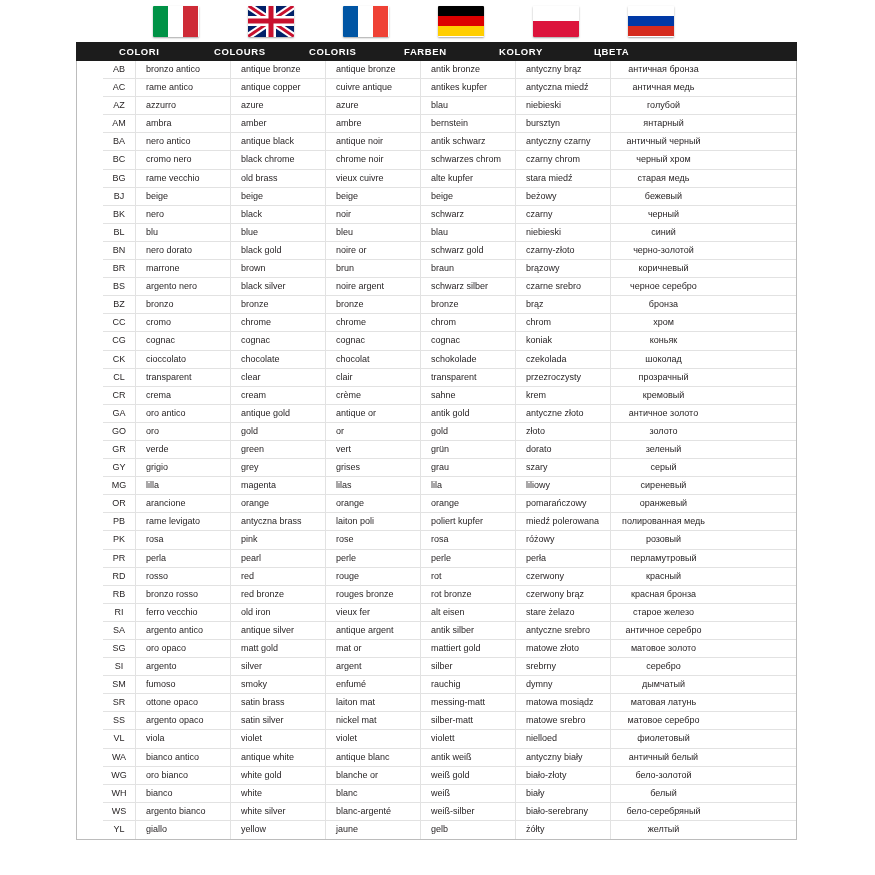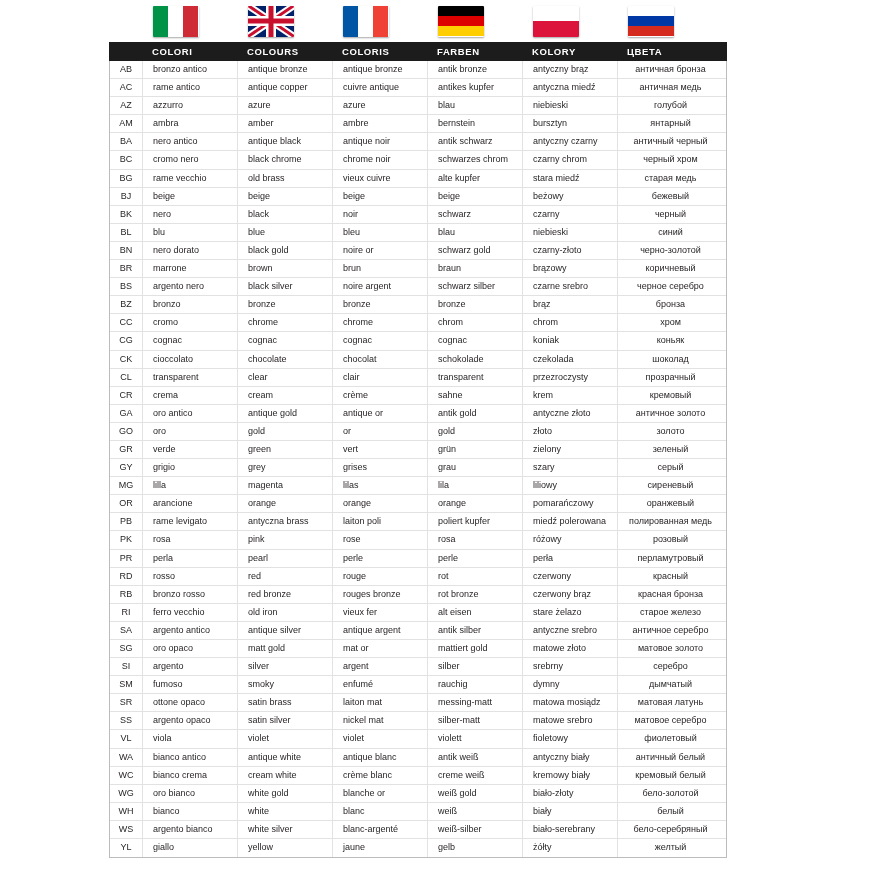--- a/index.html
+++ b/index.html
@@ -92,20 +92,21 @@
     letter-spacing: 0.6px;
     padding-left: 10px;
     box-sizing: border-box;
     text-align: left;
   }
   .table-body {
     border-left: 1px solid #bcbcbc;
     border-right: 1px solid #bcbcbc;
     border-bottom: 1px solid #bcbcbc;
     box-sizing: border-box;
+    padding-left: 26px;
   }
   .row {
     display: flex;
     height: 18.1px;
     align-items: center;
     border-bottom: 1px solid #e2e2e2;
     box-sizing: border-box;
   }
   .row:last-child {
     border-bottom: none;
@@ -129,22 +130,22 @@
     padding-left: 10px;
     box-sizing: border-box;
     border-right: 1px solid #e2e2e2;
     height: 100%;
     line-height: 17px;
     white-space: nowrap;
     overflow: hidden;
   }
   .cell:last-child { border-right: none; text-align: center; }
   .table-wrap {
-    width: 618px;
-    margin-left: 109px;
+    width: 721px;
+    margin-left: 76px;
   }
 </style>
 </head>
 <body>
 
 <div class="sheet">
 
   <div class="flags-row">
 
     <div class="flag-cell">
@@ -400,21 +401,21 @@
           <div class="cell">gold</div>
           <div class="cell">złoto</div>
           <div class="cell">золото</div>
         </div>
         <div class="row">
           <div class="cell-code">GR</div>
           <div class="cell">verde</div>
           <div class="cell">green</div>
           <div class="cell">vert</div>
           <div class="cell">grün</div>
-          <div class="cell">zielony</div>
+          <div class="cell">dorato</div>
           <div class="cell">зеленый</div>
         </div>
         <div class="row">
           <div class="cell-code">GY</div>
           <div class="cell">grigio</div>
           <div class="cell">grey</div>
           <div class="cell">grises</div>
           <div class="cell">grau</div>
           <div class="cell">szary</div>
           <div class="cell">серый</div>
@@ -544,42 +545,33 @@
           <div class="cell">silber-matt</div>
           <div class="cell">matowe srebro</div>
           <div class="cell">матовое серебро</div>
         </div>
         <div class="row">
           <div class="cell-code">VL</div>
           <div class="cell">viola</div>
           <div class="cell">violet</div>
           <div class="cell">violet</div>
           <div class="cell">violett</div>
-          <div class="cell">fioletowy</div>
+          <div class="cell">nielloed</div>
           <div class="cell">фиолетовый</div>
         </div>
         <div class="row">
           <div class="cell-code">WA</div>
           <div class="cell">bianco antico</div>
           <div class="cell">antique white</div>
           <div class="cell">antique blanc</div>
           <div class="cell">antik weiß</div>
           <div class="cell">antyczny biały</div>
           <div class="cell">античный белый</div>
         </div>
         <div class="row">
-          <div class="cell-code">WC</div>
-          <div class="cell">bianco crema</div>
-          <div class="cell">cream white</div>
-          <div class="cell">crème blanc</div>
-          <div class="cell">creme weiß</div>
-          <div class="cell">kremowy biały</div>
-          <div class="cell">кремовый белый</div>
-        </div>
-        <div class="row">
           <div class="cell-code">WG</div>
           <div class="cell">oro bianco</div>
           <div class="cell">white gold</div>
           <div class="cell">blanche or</div>
           <div class="cell">weiß gold</div>
           <div class="cell">biało-złoty</div>
           <div class="cell">бело-золотой</div>
         </div>
         <div class="row">
           <div class="cell-code">WH</div>

